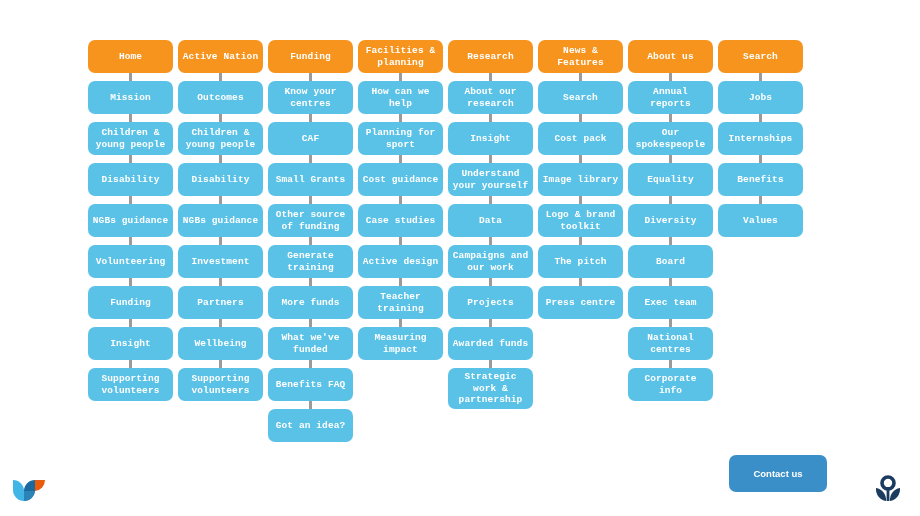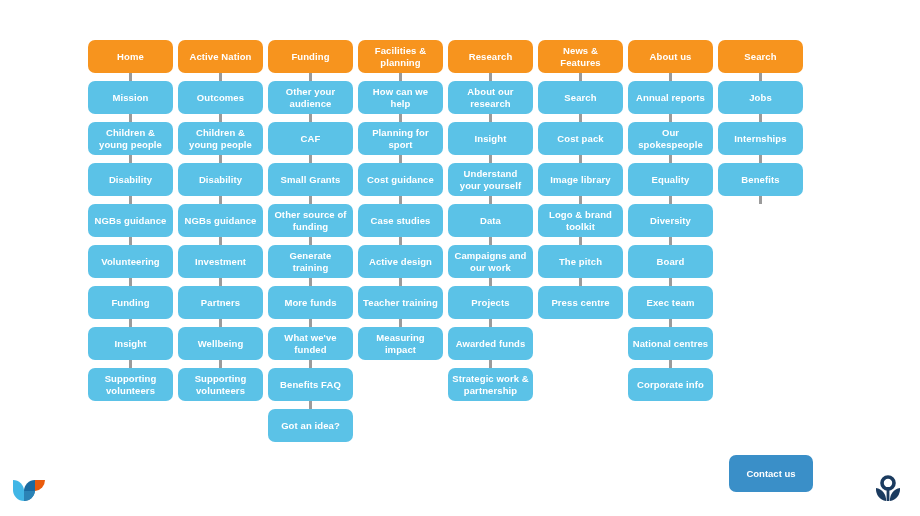--- a/index.html
+++ b/index.html
@@ -16,20 +16,21 @@
     position: relative;
   }
 
   #sitemap {
     position: absolute;
     left: 88px;
     top: 40px;
     display: flex;
     align-items: flex-start;
     gap: 5px;
+    font-family: Liberation Mono, monospace;
   }
 
   .column {
     width: 85px;
     display: flex;
     flex-direction: column;
     align-items: center;
   }
 
   .node {
@@ -60,21 +61,21 @@
     width: 3px;
     height: 8px;
     background: #9b9b9b;
     flex: none;
   }
 
   #contact-button {
     position: absolute;
     left: 729px;
     top: 455px;
-    width: 84px;
+    width: 98px;
     height: 37px;
     border-radius: 7px;
     background: #3a8fc8;
     color: #ffffff;
     font-size: 9.5px;
     font-weight: bold;
     display: flex;
     align-items: center;
     justify-content: center;
     border: none;
@@ -136,21 +137,21 @@
       <div class="connector"></div>
       <div class="node child">Partners</div>
       <div class="connector"></div>
       <div class="node child">Wellbeing</div>
       <div class="connector"></div>
       <div class="node child">Supporting volunteers</div>
     </div>
     <div class="column">
       <div class="node root">Funding</div>
       <div class="connector"></div>
-      <div class="node child">Other your audience</div>
+      <div class="node child">Know your centres</div>
       <div class="connector"></div>
       <div class="node child">CAF</div>
       <div class="connector"></div>
       <div class="node child">Small Grants</div>
       <div class="connector"></div>
       <div class="node child">Other source of funding</div>
       <div class="connector"></div>
       <div class="node child">Generate training</div>
       <div class="connector"></div>
       <div class="node child">More funds</div>
@@ -233,20 +234,21 @@
     </div>
     <div class="column">
       <div class="node root">Search</div>
       <div class="connector"></div>
       <div class="node child">Jobs</div>
       <div class="connector"></div>
       <div class="node child">Internships</div>
       <div class="connector"></div>
       <div class="node child">Benefits</div>
       <div class="connector"></div>
+      <div class="node child">Values</div>
     </div>
   </div>
 
 <button id="contact-button">Contact us</button>
 
 <div id="logo-left">
   <svg viewBox="0 0 40 32" width="40" height="32" aria-hidden="true">
     <path d="M3 6 L3 16 A11 11 0 0 0 14 27 L14 17 A11 11 0 0 0 3 6 Z" fill="#41b6e6"></path>
     <path d="M25 6 L25 16 A11 11 0 0 1 14 27 L14 17 A11 11 0 0 1 25 6 Z" fill="#1a6aa0"></path>
     <path d="M25 6 L35 6 A11 11 0 0 1 25 17 Z" fill="#ea5b0c"></path>

